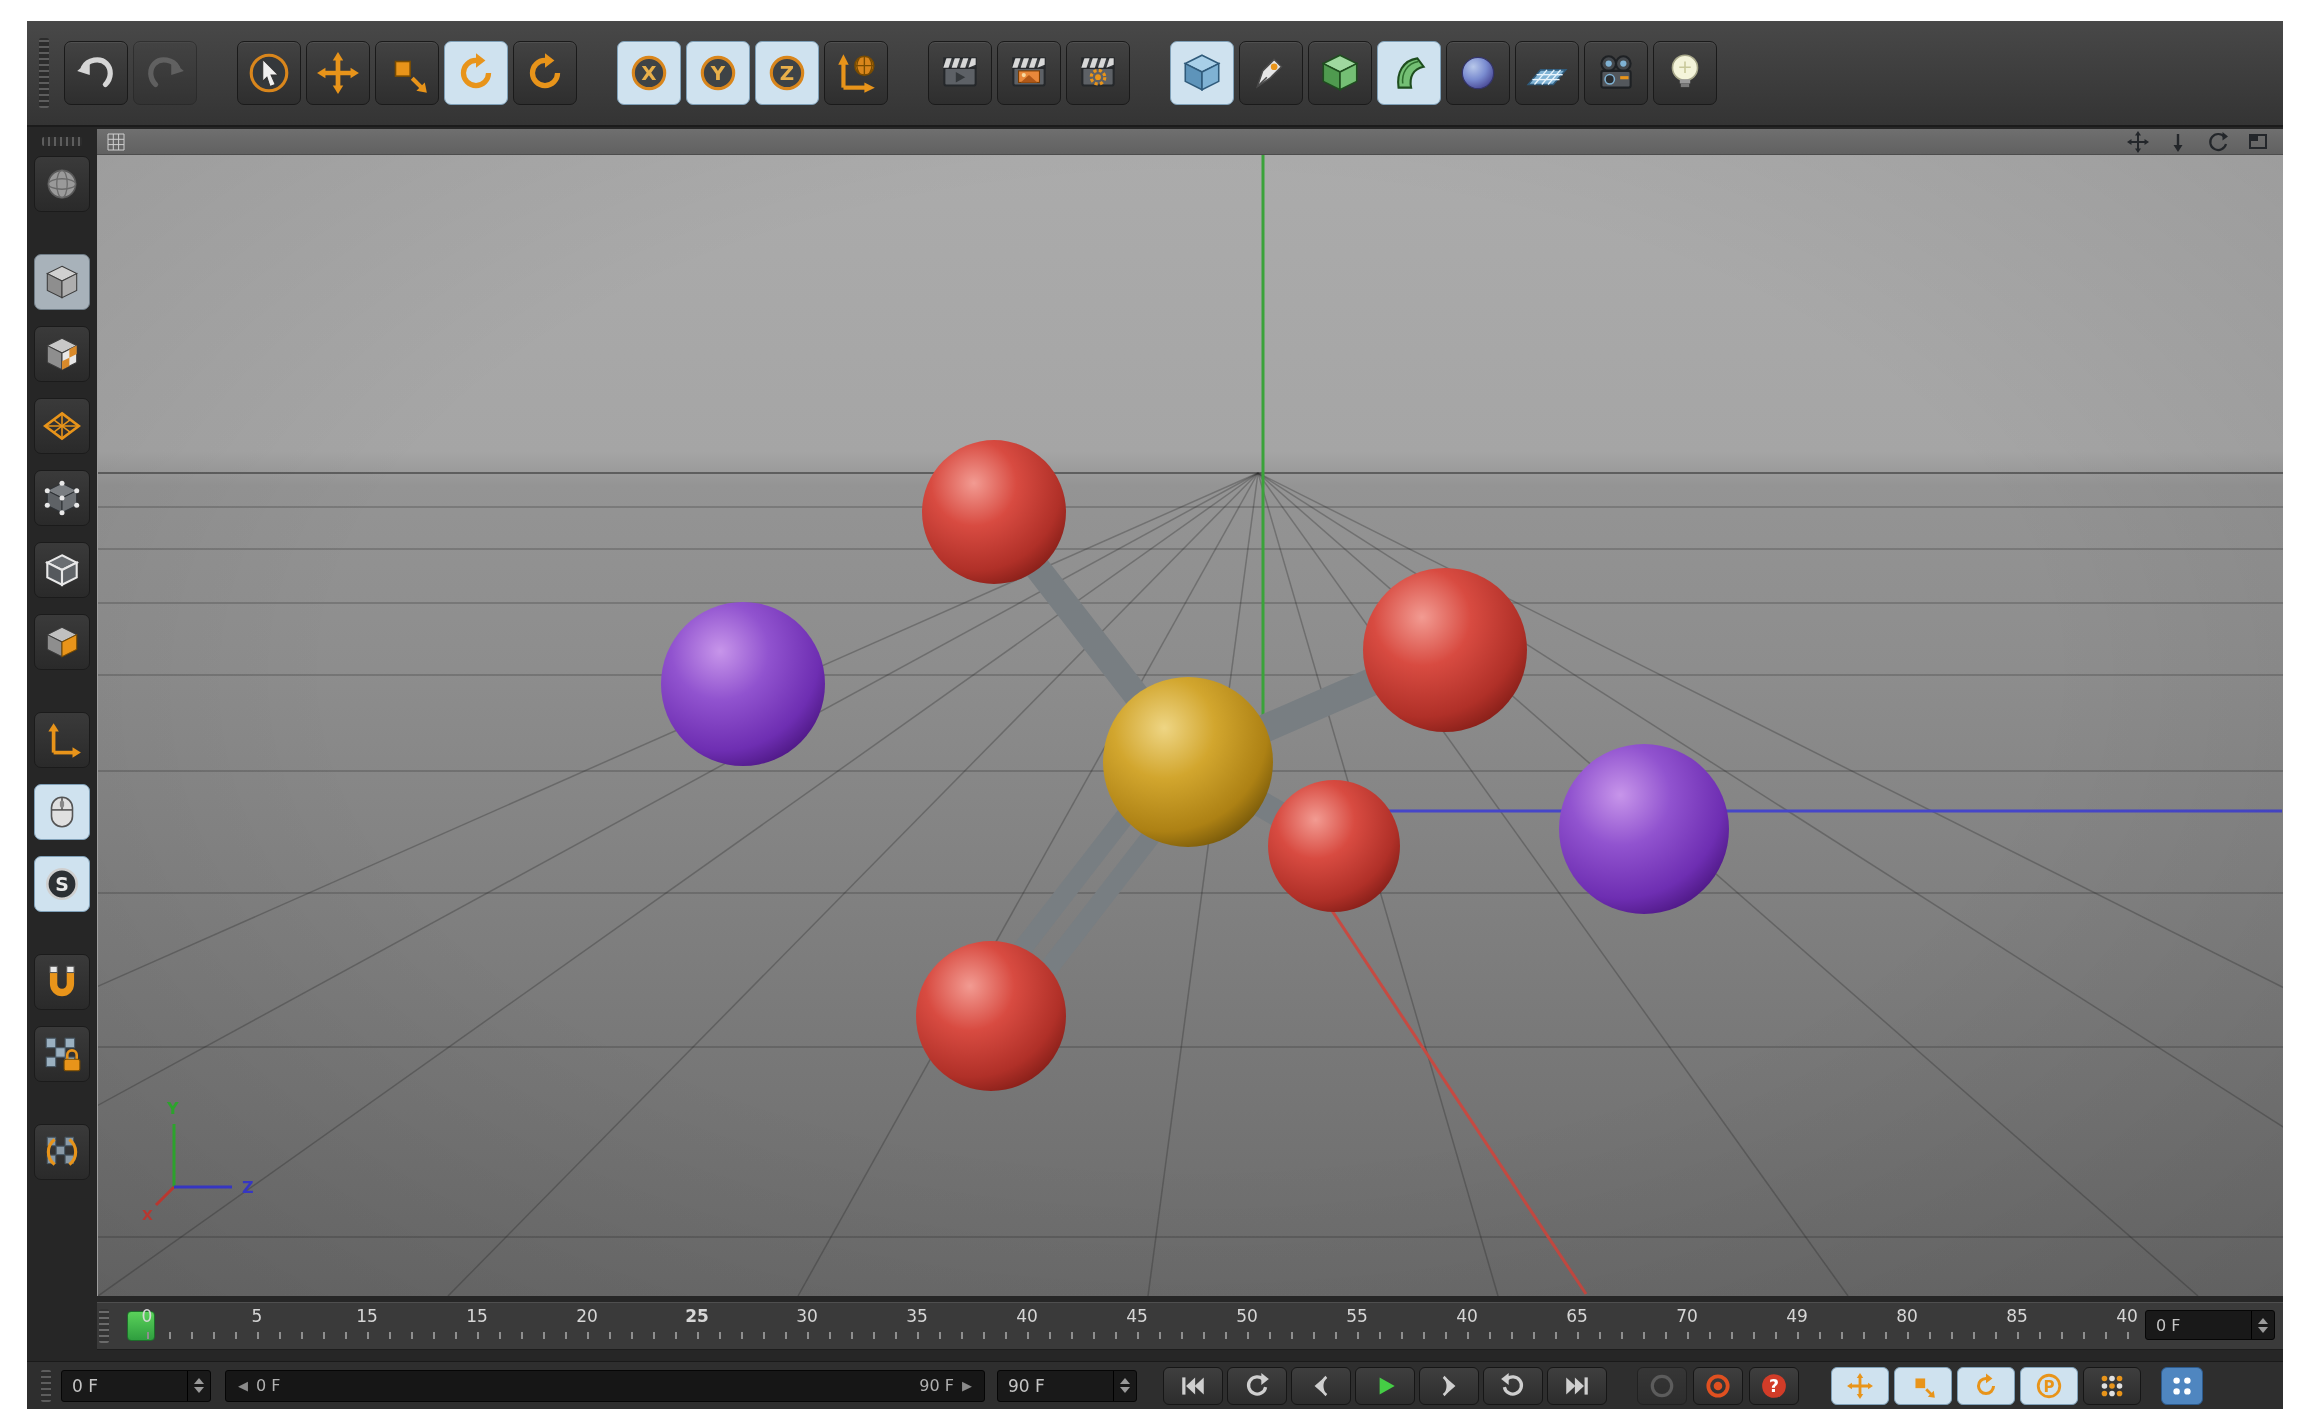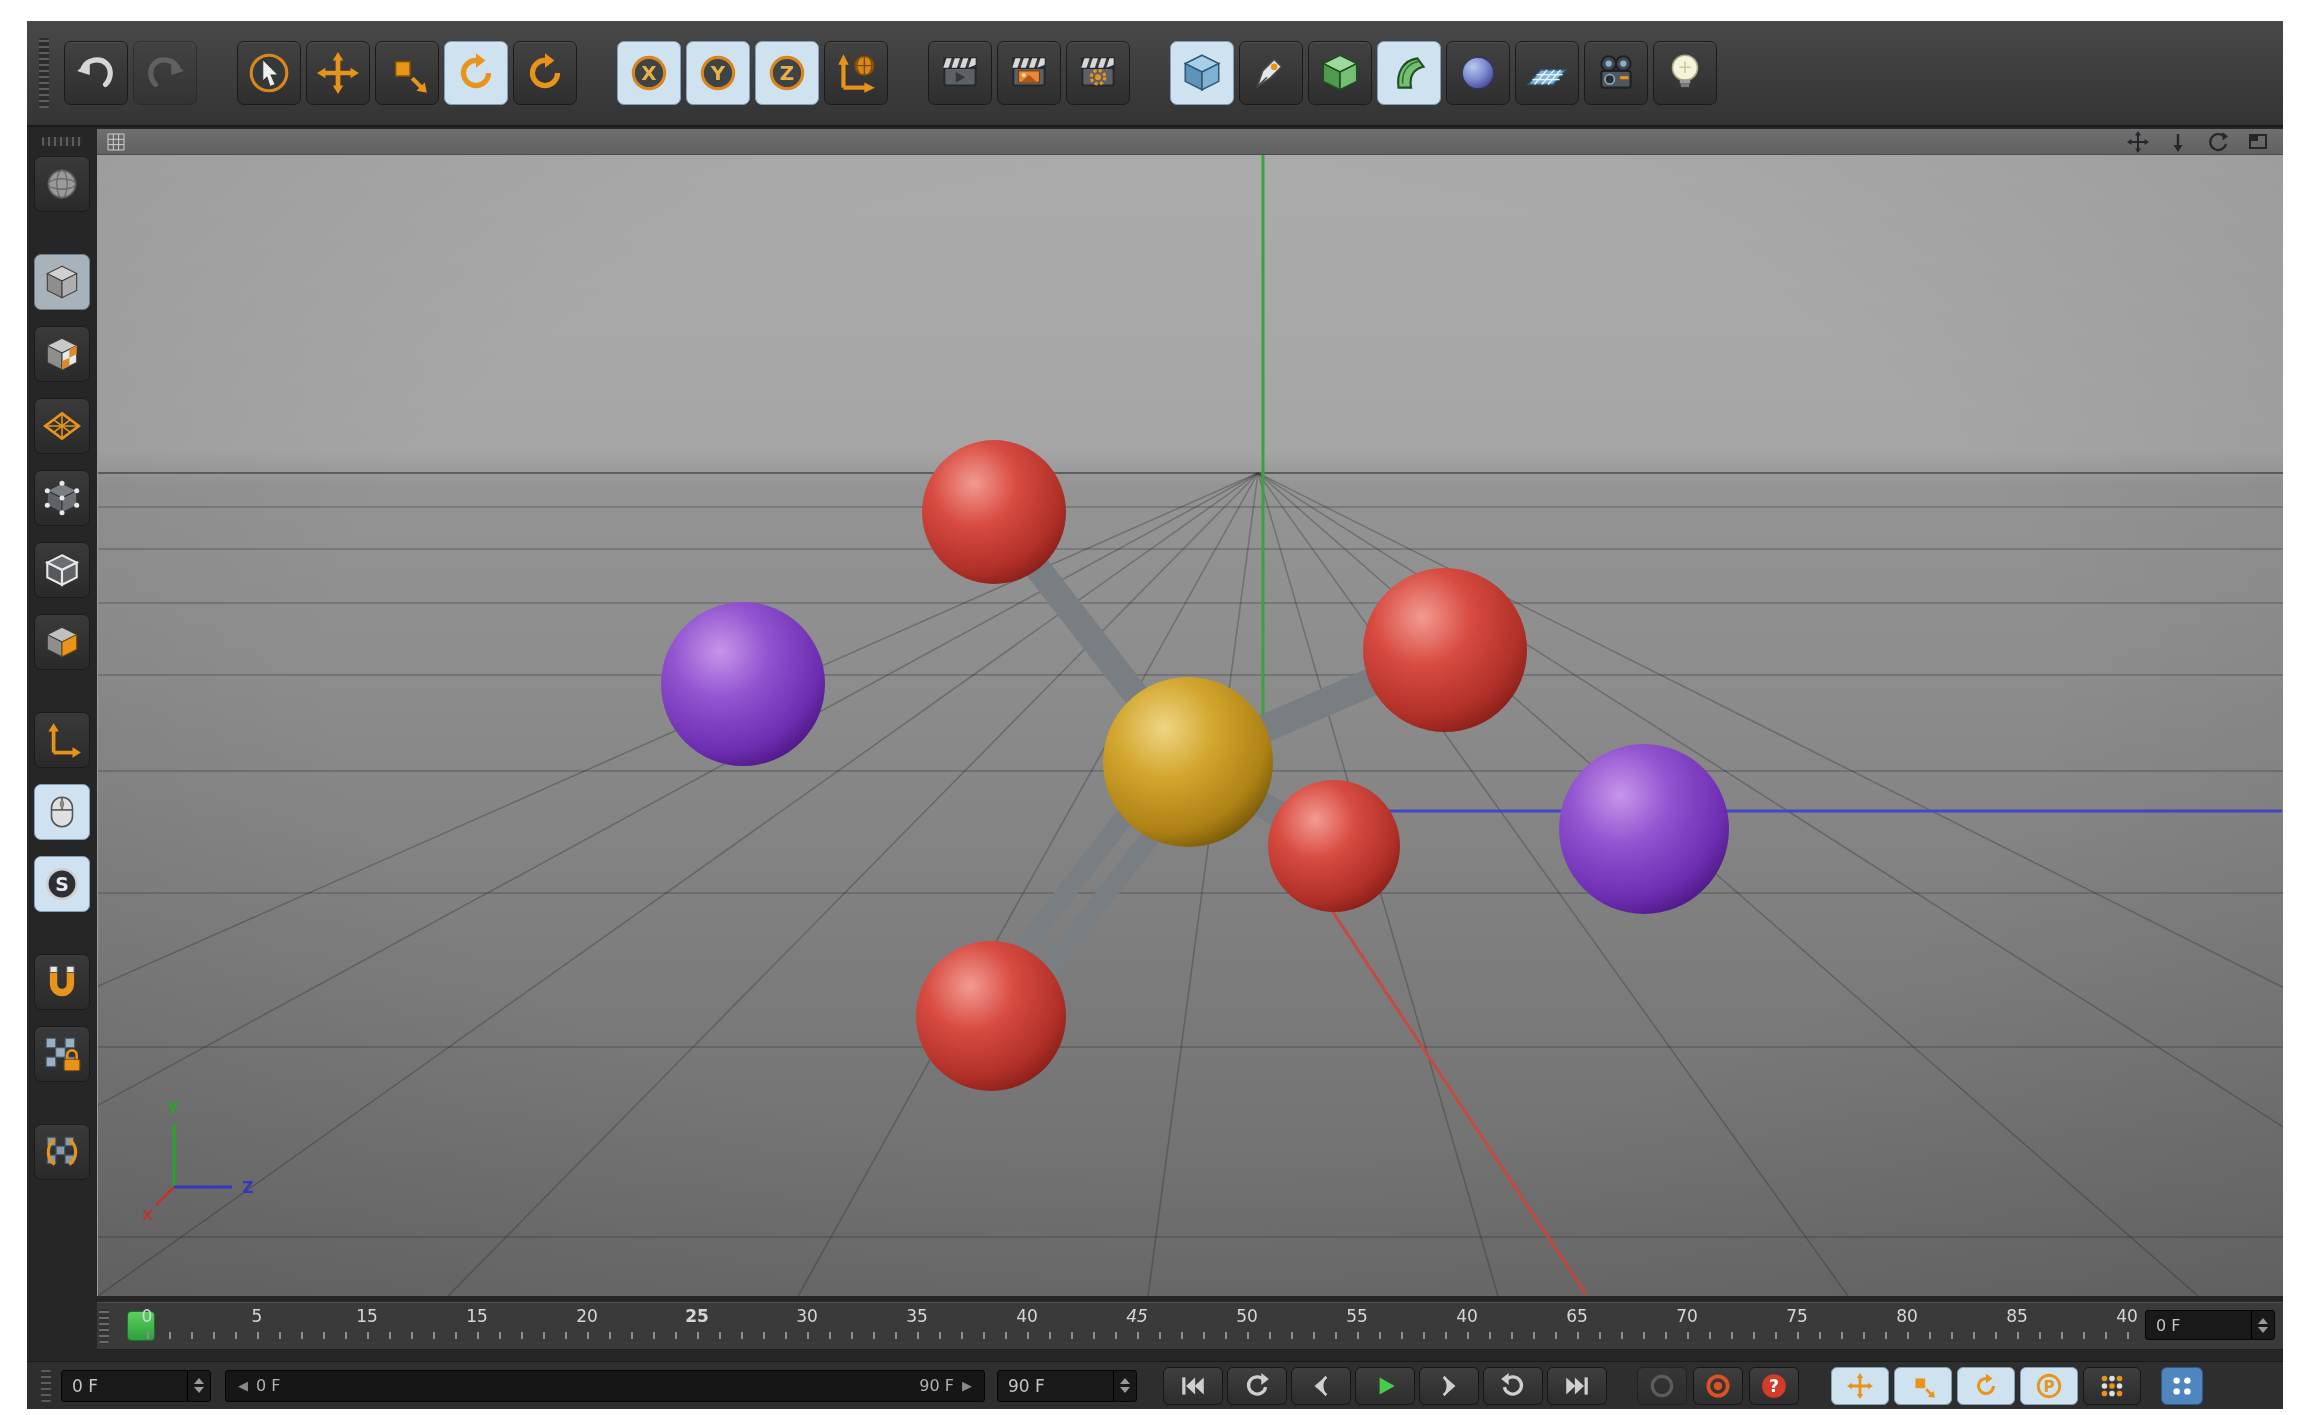--- a/index.html
+++ b/index.html
@@ -657,27 +657,27 @@
           <div class="mtick" style="left: 2030px;"></div>
           <div class="tnum" style="left: 50px;">0</div>
           <div class="tnum" style="left: 160px;">5</div>
           <div class="tnum" style="left: 270px;">15</div>
           <div class="tnum" style="left: 380px;">15</div>
           <div class="tnum" style="left: 490px;">20</div>
           <div class="tnum" style="left: 600px; font-weight: bold;">25</div>
           <div class="tnum" style="left: 710px;">30</div>
           <div class="tnum" style="left: 820px;">35</div>
           <div class="tnum" style="left: 930px;">40</div>
-          <div class="tnum" style="left: 1040px; font-style: italic;">45</div>
+          <div class="tnum" style="left: 1040px;">45</div>
           <div class="tnum" style="left: 1150px;">50</div>
           <div class="tnum" style="left: 1260px;">55</div>
           <div class="tnum" style="left: 1370px;">40</div>
           <div class="tnum" style="left: 1480px;">65</div>
           <div class="tnum" style="left: 1590px; text-align: right;">70</div>
-          <div class="tnum" style="left: 1700px;">75</div>
+          <div class="tnum" style="left: 1700px;">49</div>
           <div class="tnum" style="left: 1810px;">80</div>
           <div class="tnum" style="left: 1920px;">85</div>
           <div class="tnum" style="left: 2030px;">40</div>
         </div>
     <div class="framebox">
       <span>0 F</span>
       <div class="stepper">
             <div class="up"></div>
             <div class="dn"></div>
           </div>

